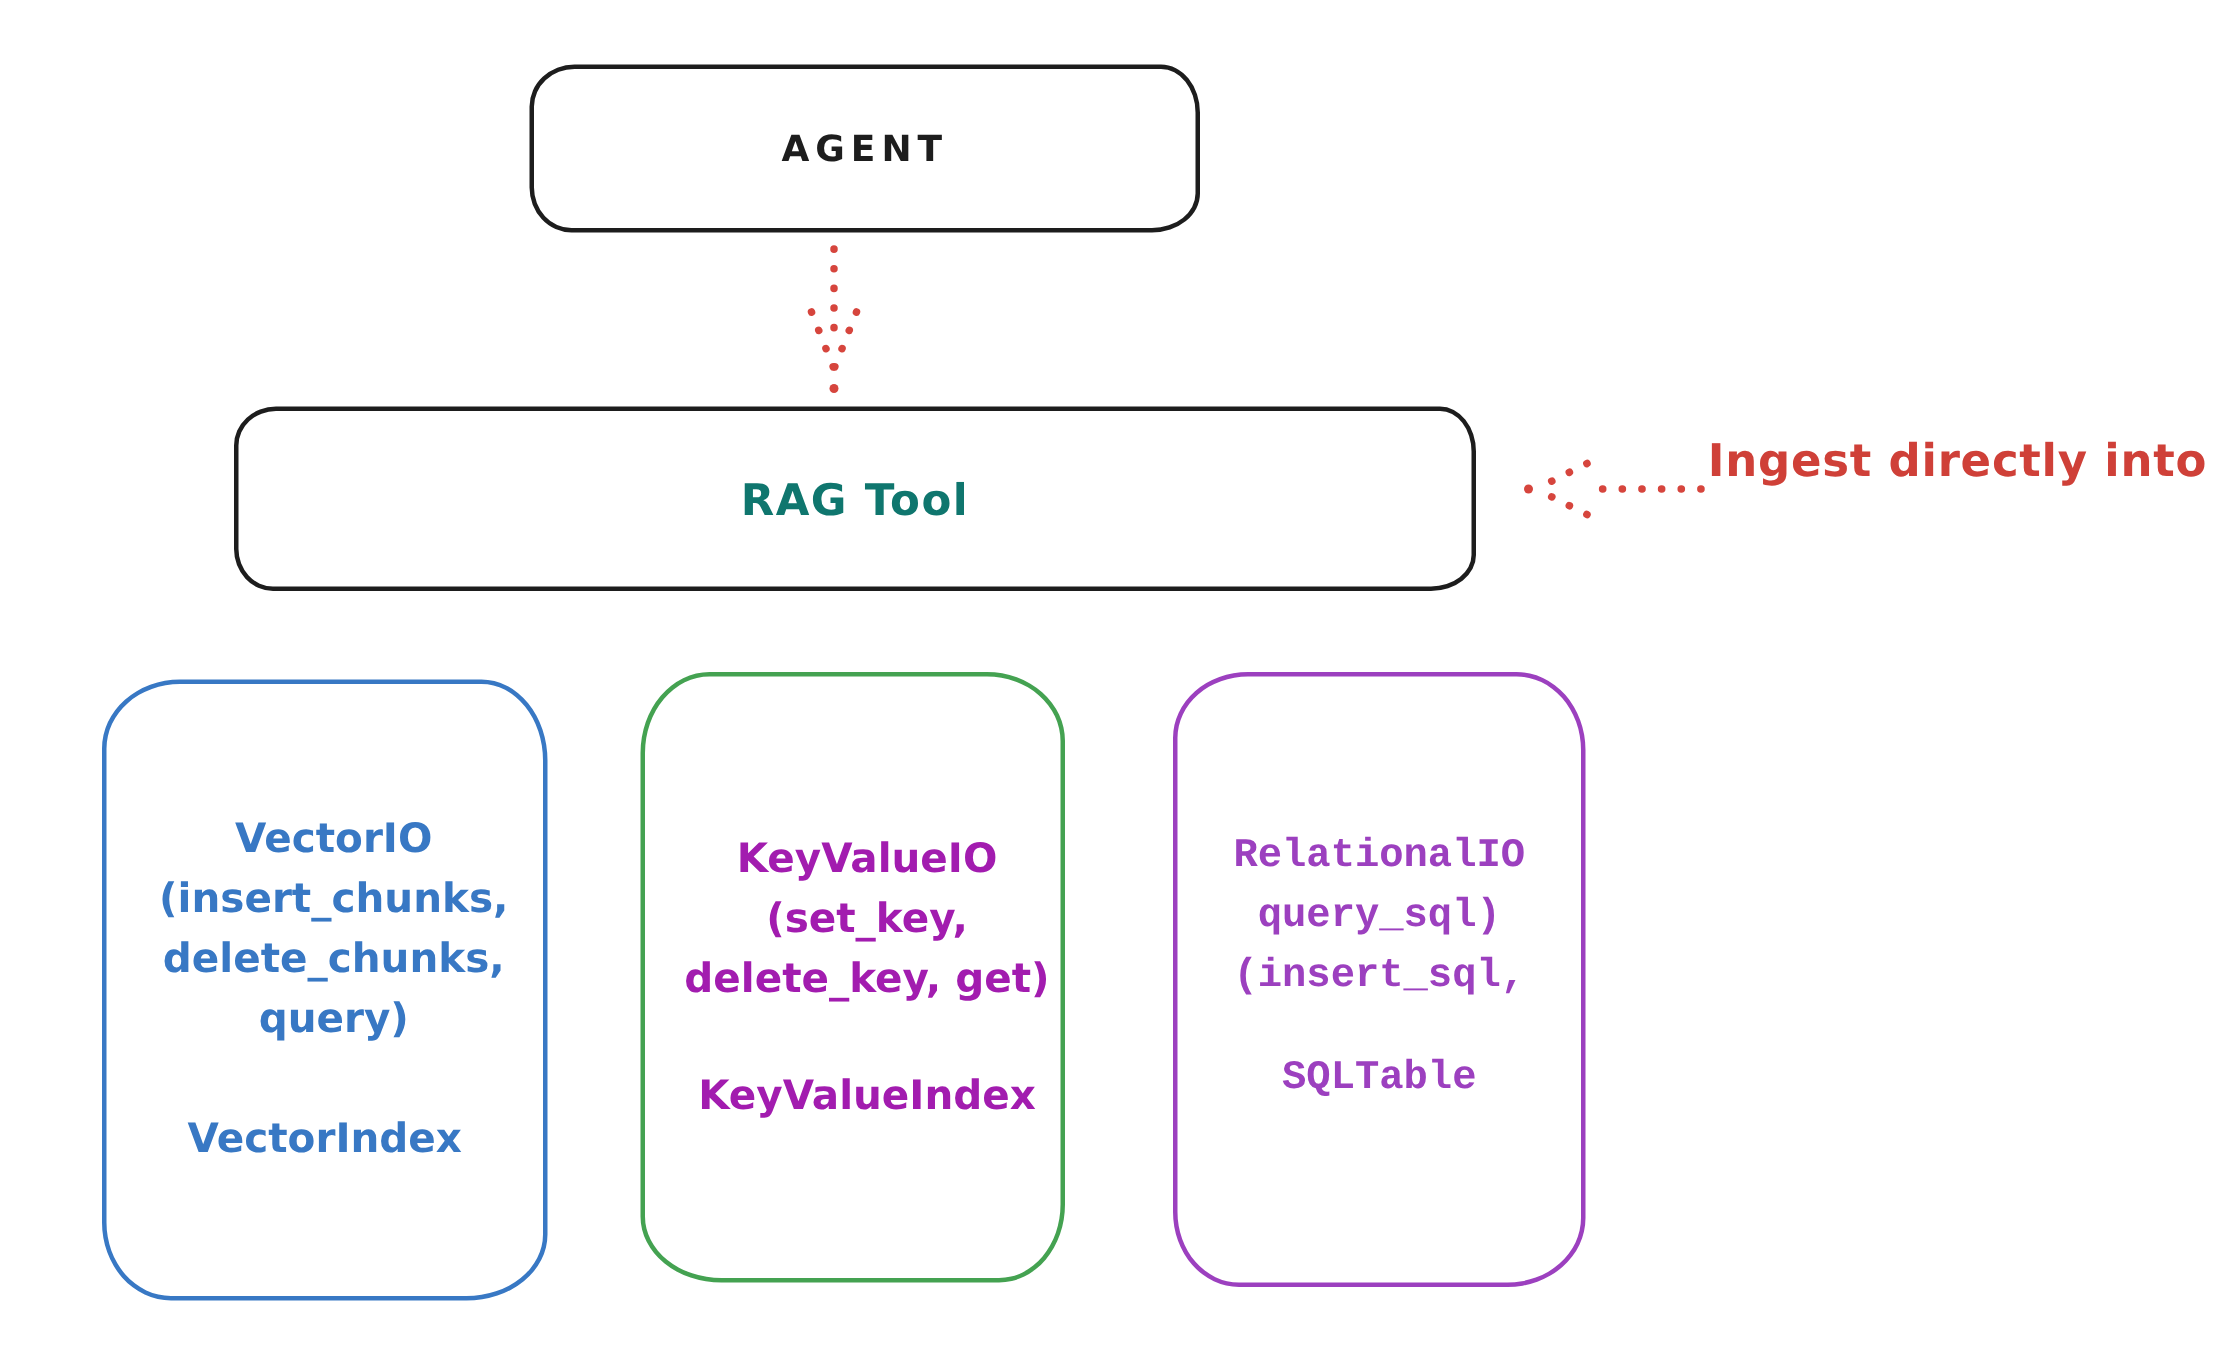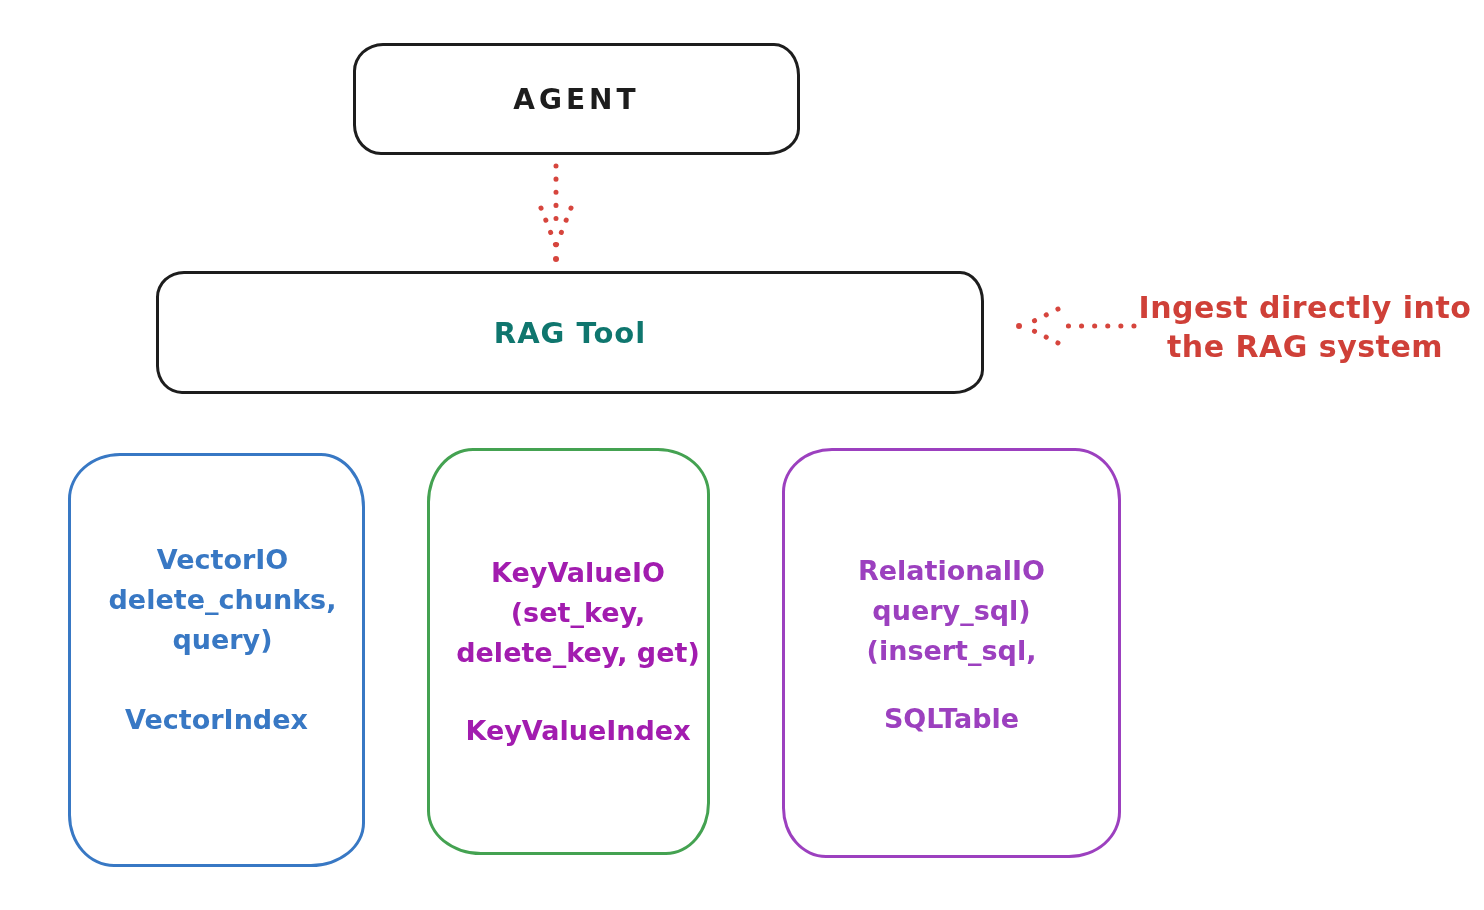--- a/index.html
+++ b/index.html
@@ -19,21 +19,21 @@
     position: absolute;
     background: #ffffff;
     border: 3.5px solid #1d1d1d;
     box-sizing: border-box;
   }
   
   .node-agent {
     left: 353px; top: 43px; width: 447px; height: 112px;
     border-radius: 30px 26px 32px 28px / 28px 32px 26px 30px;
     display: flex; align-items: center; justify-content: center;
-    font-size: 28px; font-weight: 600; letter-spacing: 4px; color: #1d1d1d; text-align: center;
+    font-size: 24px; font-weight: 600; letter-spacing: 4px; color: #1d1d1d; text-align: center;
   }
   .node-rag {
     left: 156px; top: 271px; width: 828px; height: 123px;
     border-radius: 28px 24px 30px 26px / 26px 30px 24px 28px;
     display: flex; align-items: center; justify-content: center;
     font-size: 29px; font-weight: 600; letter-spacing: 1px; color: #1d1d1d;
   }
   
   .io-box {
     text-align: center;
@@ -48,22 +48,23 @@
   }
   .io-vector .io-lines { margin-top: 84px; padding-left: 12px; }
   .io-vector .io-index { margin-top: 40px; }
   .io-keyvalue {
     left: 427px; top: 448px; width: 283px; height: 407px;
     border-radius: 46px 52px 44px 54px / 54px 46px 52px 44px;
   }
   .io-keyvalue .io-lines { margin-top: 102px; }
   .io-keyvalue .io-index { margin-top: 38px; }
   .io-relational {
-    left: 782px; top: 448px; width: 339px; height: 410px;
+    left: 782px; top: 448px; width: 275px; height: 410px;
     border-radius: 50px 46px 52px 44px / 44px 52px 46px 50px;
+    font-family: Liberation Mono, monospace;
   }
   .io-relational .io-lines { margin-top: 100px; }
   .io-relational .io-index { margin-top: 28px; }
   
   .arrow { position: absolute; overflow: visible; }
   .arrow-down { left: 536px; top: 162px; width: 40px; height: 102px; }
   .arrow-left { left: 1014px; top: 303px; width: 126px; height: 46px; }
   .arrow line { stroke: currentColor; stroke-width: 5; stroke-linecap: round; }
   .arrow .dotted { stroke-dasharray: 0.1 13; }
   .arrow circle { fill: currentColor; }
@@ -100,26 +101,26 @@
 
   <svg class="arrow arrow-left" viewBox="0 0 126 46" style="color: rgb(214, 69, 61); border-color: rgb(214, 69, 61);">
     <line class="dotted" x1="120" y1="23" x2="42" y2="23"></line>
     <line class="dotted" x1="44" y1="6" x2="10" y2="23"></line>
     <line class="dotted" x1="44" y1="40" x2="10" y2="23"></line>
     <circle cx="5" cy="23" r="3"></circle>
   </svg>
 
   <div class="annotation" style="color: rgb(207, 64, 56); border-color: rgb(207, 64, 56);">
     <div>Ingest directly into</div>
-    <div>the RAG system</div>
   </div>
 
   <div class="node io-box io-vector" style="color: rgb(56, 120, 196); border-color: rgb(56, 120, 196);">
     <div class="io-lines">
       <div>VectorIO</div>
+      <div>(insert_chunks,</div>
       <div>delete_chunks,</div>
       <div>query)</div>
     </div>
     <div class="io-index">VectorIndex</div>
   </div>
 
   <div class="node io-box io-keyvalue" style="color: #a21caf; border-color: rgb(68, 162, 81); padding-left: 19px;">
     <div class="io-lines">
       <div>KeyValueIO</div>
       <div>(set_key,</div>

